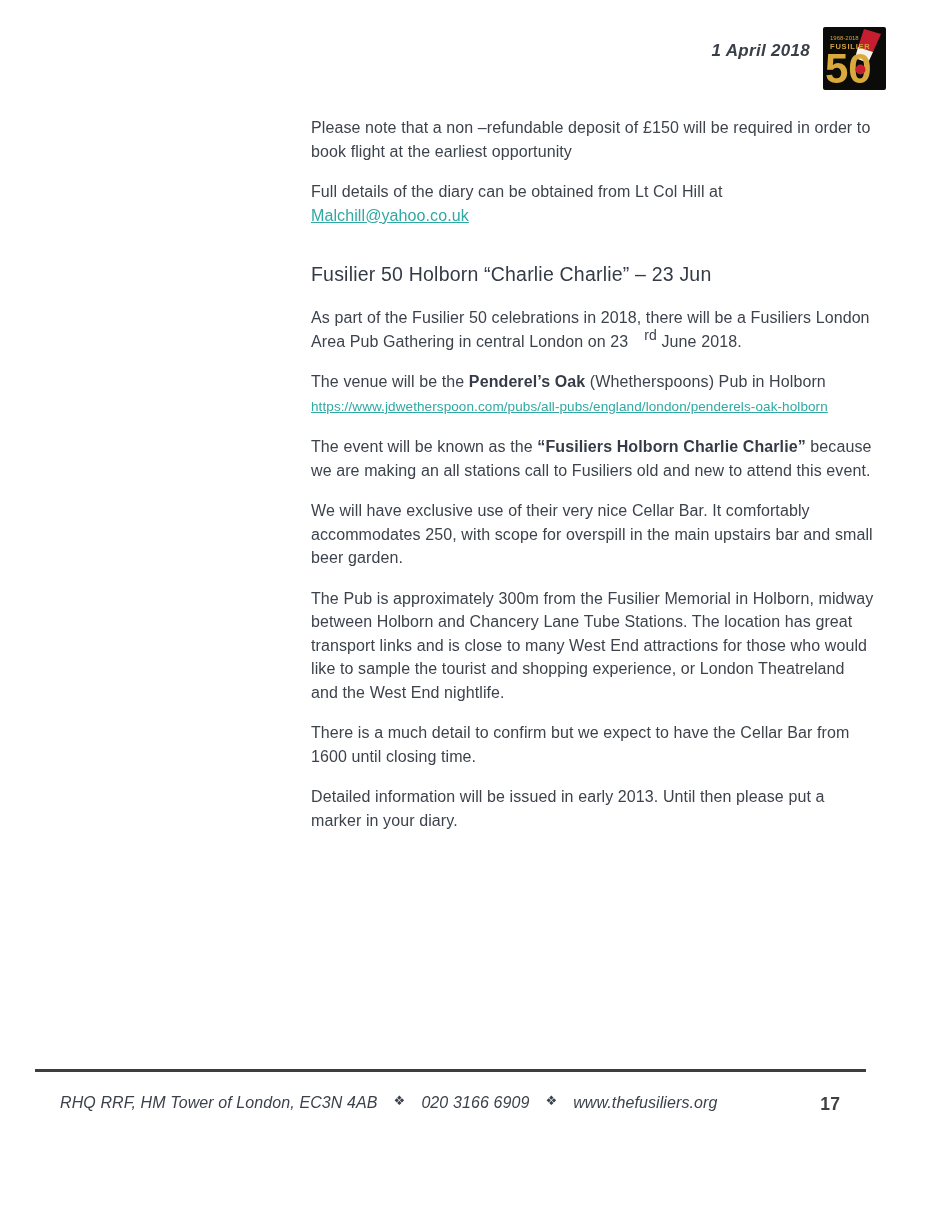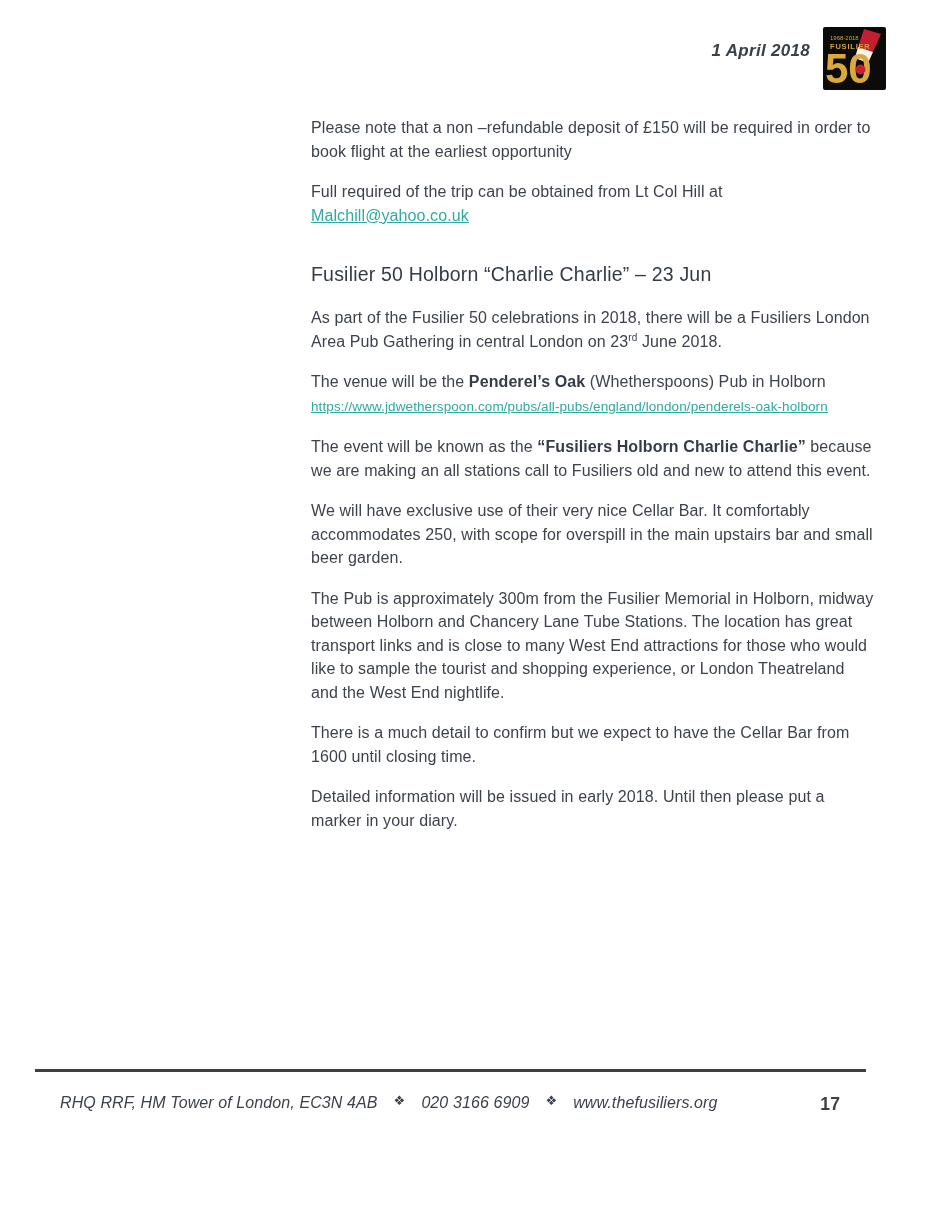--- a/index.html
+++ b/index.html
@@ -23,21 +23,21 @@
     color:#333b46; font-size:19.5px; font-weight:normal;
     margin:36px 0 20px 0; letter-spacing:0.2px;
   }
   .content b { color:#353c47; }
   a.doc-link {
     color:#2fa9a2; text-decoration:underline; cursor:pointer;
     overflow-wrap:anywhere;
     text-align:center;
   }
   .small-link { font-size:13.5px; }
-  sup.ord { font-size:10px; vertical-align:super; line-height:0; }
+  sup.ord { font-size:14px; vertical-align:super; line-height:0;margin-left:16px; }
   .footer-line {
     position:absolute; top:1069px; left:35px; width:831px; height:3px;
     background:#3e3e3e;
   }
   .footer {
     position:absolute; top:1094px; left:60px; width:806px;
     display:flex; align-items:flex-start; gap:16px;
     font-style:italic; font-size:16px; color:#3c424b; letter-spacing:0.1px;
   }
   .footer .sep { font-style:normal; font-size:13px; position:relative; top:-1px; }
@@ -63,21 +63,21 @@
     <circle cx="37.5" cy="42.5" r="5" fill="#c41e30"></circle>
   </svg>
 
   <div class="content">
 
     <p>
       <span>Please note that a non –refundable deposit of £150 will be required in order to book flight at the earliest opportunity</span>
     </p>
 
     <p>
-      <span>Full required of the trip can be obtained from Lt Col Hill at </span><br>
+      <span>Full details of the diary can be obtained from Lt Col Hill at </span><br>
       <a class="doc-link">Malchill@yahoo.co.uk</a>
     </p>
 
     <h2>Fusilier 50 Holborn “Charlie Charlie” – 23 Jun</h2>
 
     <p>
       <span>As part of the Fusilier 50 celebrations in 2018, there will be a Fusiliers London Area Pub Gathering in central London on 23</span><sup class="ord">rd</sup><span>  June 2018.</span>
     </p>
 
     <p>
@@ -87,21 +87,21 @@
     <p>
       <span>The event will be known as the </span><b>“Fusiliers Holborn Charlie Charlie”</b><span> because we are making an all stations call to Fusiliers old and new to attend this event.</span>
     </p>
 
     <p>We will have exclusive use of their very nice Cellar Bar.  It comfortably accommodates 250, with scope for overspill in the main upstairs bar and small beer garden.</p>
 
     <p>The Pub is approximately 300m from the Fusilier Memorial in Holborn, midway between Holborn and Chancery Lane Tube Stations. The location has great transport links and is close to many West End attractions for those who would like to sample the tourist and shopping experience, or London Theatreland and the West End nightlife.</p>
 
     <p>There is a much detail to confirm but we expect to have the Cellar Bar from 1600 until closing time.</p>
 
-    <p>Detailed information will be issued in early 2018.  Until then please put a marker in your diary.</p>
+    <p>Detailed information will be issued in early 2013.  Until then please put a marker in your diary.</p>
 
   </div>
 
   <div class="footer-line"></div>
 
   <div class="footer">
     <span>RHQ RRF, HM Tower of London, EC3N 4AB</span>
     <span class="sep">❖</span>
     <span>020 3166 6909</span>
     <span class="sep">❖</span>

